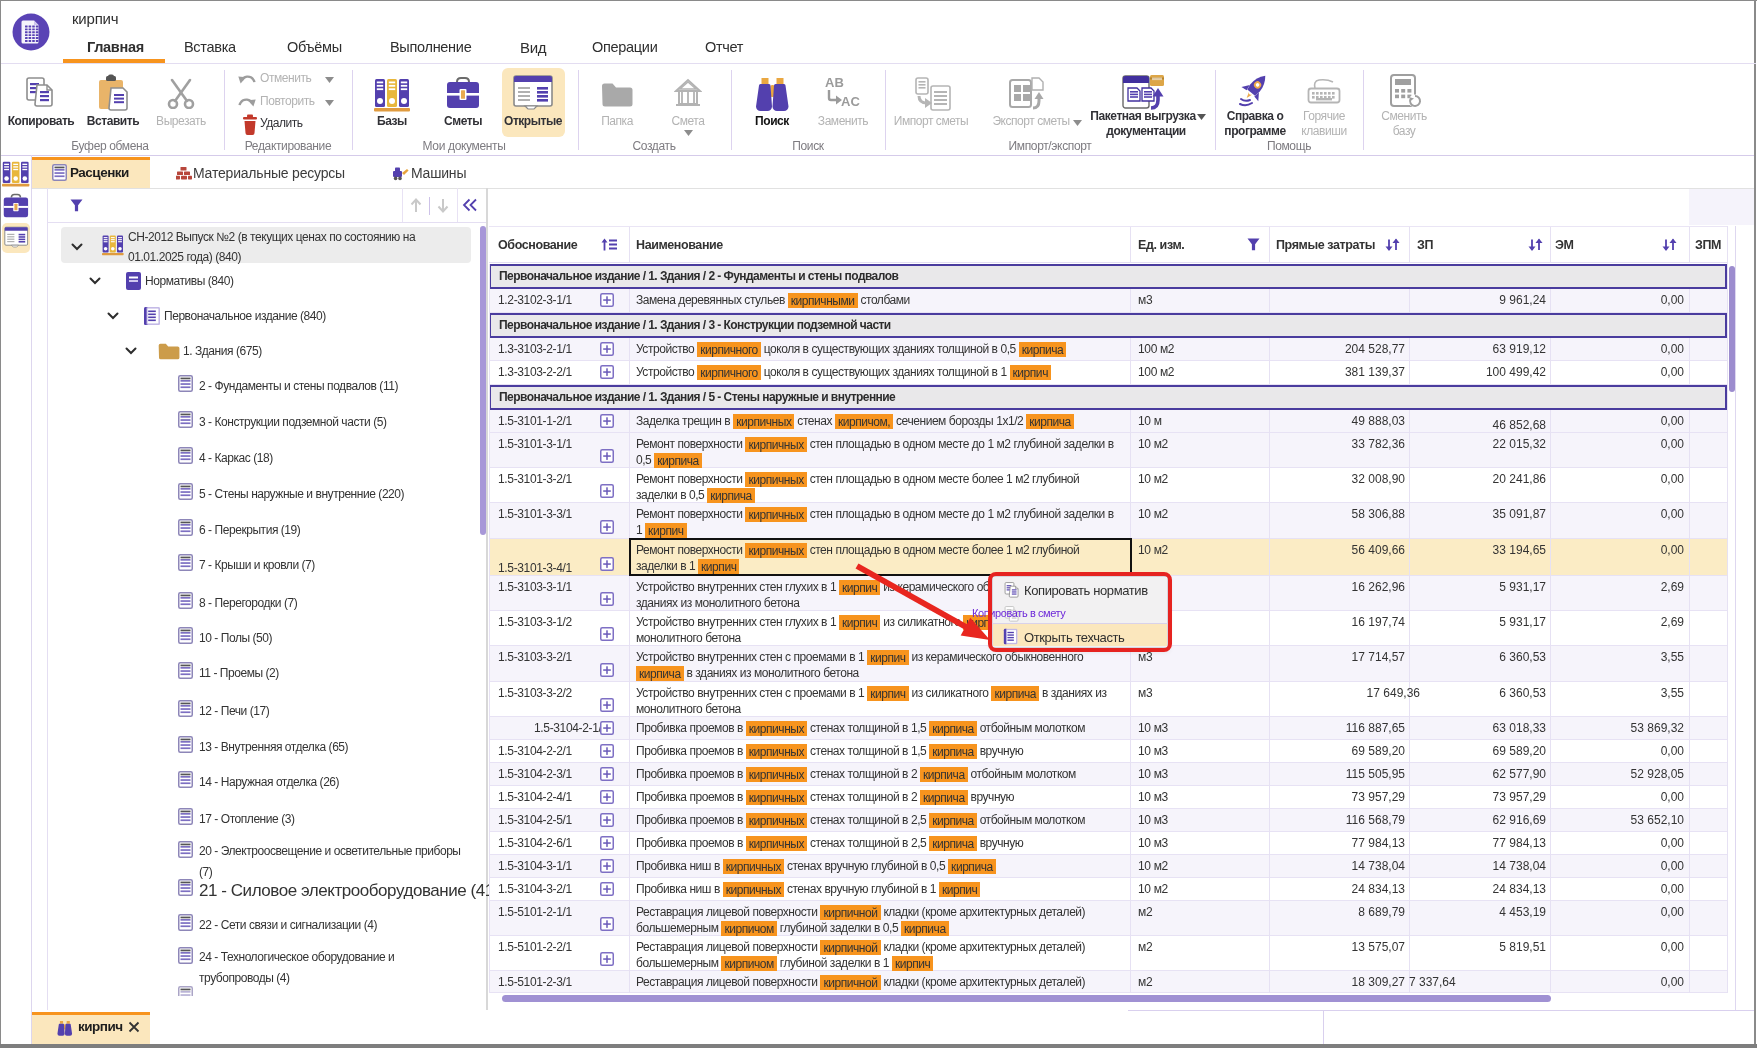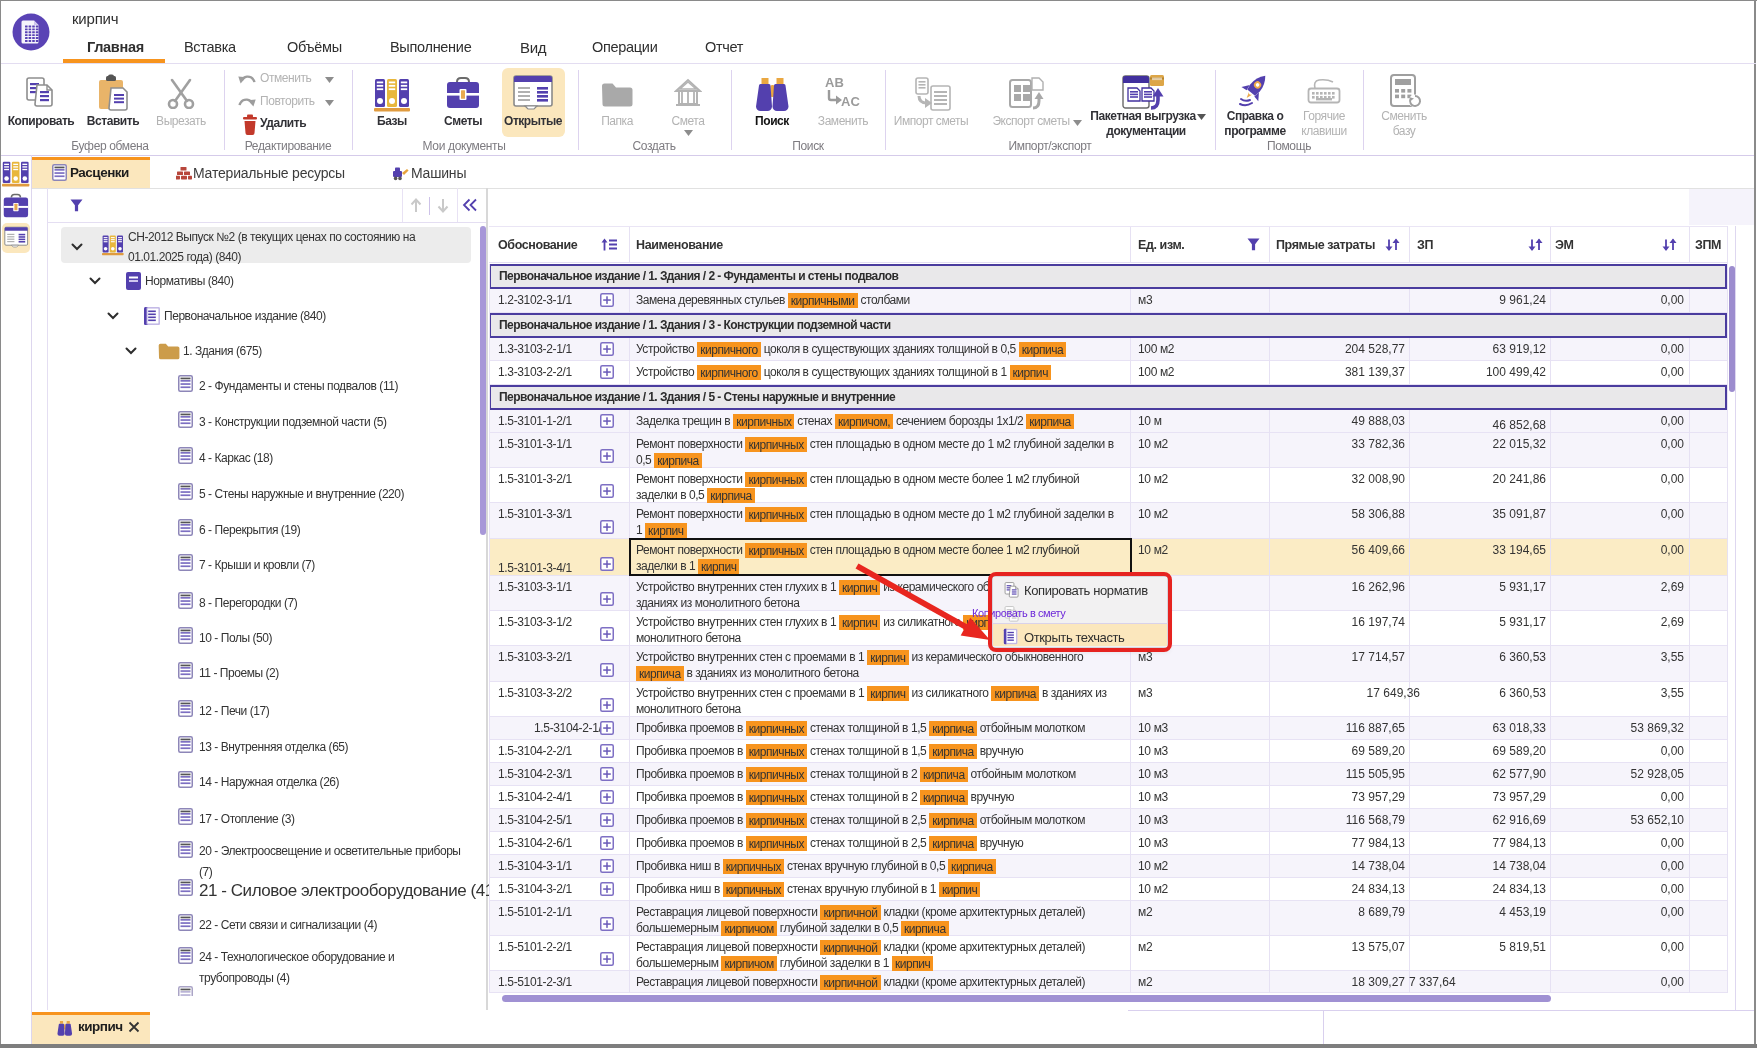--- a/index.html
+++ b/index.html
@@ -120,21 +120,21 @@
   </svg>
 <div class="ab" style="left:260px;top:94px;font-size:12px;letter-spacing:-0.45px;color:#b3b3b3;">Повторить</div>
 <svg width="9" height="6" viewBox="0 0 9 6" style="position:absolute;left:325px;top:100px;">
     <path d="M0 0 h9 L4.5 6 z" fill="#8d8d8d"></path>
   </svg>
 <svg width="22" height="24" viewBox="0 0 22 24" style="position:absolute;left:239px;top:112px;">
     <rect x="4" y="5" width="14" height="2.4" rx="1" fill="#c2392b"></rect>
 <rect x="8" y="2.5" width="6" height="3" rx="1" fill="#c2392b"></rect>
 <path d="M5.5 9 h11 l-1 12 a2 2 0 0 1 -2 2 h-5 a2 2 0 0 1 -2 -2 z" fill="#c2392b"></path>
   </svg>
-<div class="ab" style="left:260px;top:116px;font-size:12px;letter-spacing:-0.45px;color:#313136;font-weight:bold;">Удалить</div>
+<div class="ab" style="left:260px;top:116px;font-size:12px;letter-spacing:-0.45px;color:#313136;font-weight:normal;">Удалить</div>
 <svg width="36" height="34" viewBox="0 0 36 34" style="position:absolute;left:374px;top:78px;">
     <rect x="1" y="1" width="10" height="28" rx="1.5" fill="#5340ae"></rect>
     <rect x="2.8" y="3.5" width="6.4" height="1.8" fill="#fff"></rect>
     <rect x="2.8" y="6.9" width="6.4" height="1.8" fill="#fff"></rect>
     <rect x="2.8" y="10.3" width="6.4" height="1.8" fill="#fff"></rect>
     <circle cx="6" cy="23" r="3" fill="#fff"></circle>
     <rect x="13" y="1" width="10" height="28" rx="1.5" fill="#e8b73c"></rect>
     <rect x="14.8" y="3.5" width="6.4" height="1.8" fill="#fff"></rect>
     <rect x="14.8" y="6.9" width="6.4" height="1.8" fill="#fff"></rect>
     <rect x="14.8" y="10.3" width="6.4" height="1.8" fill="#fff"></rect>

